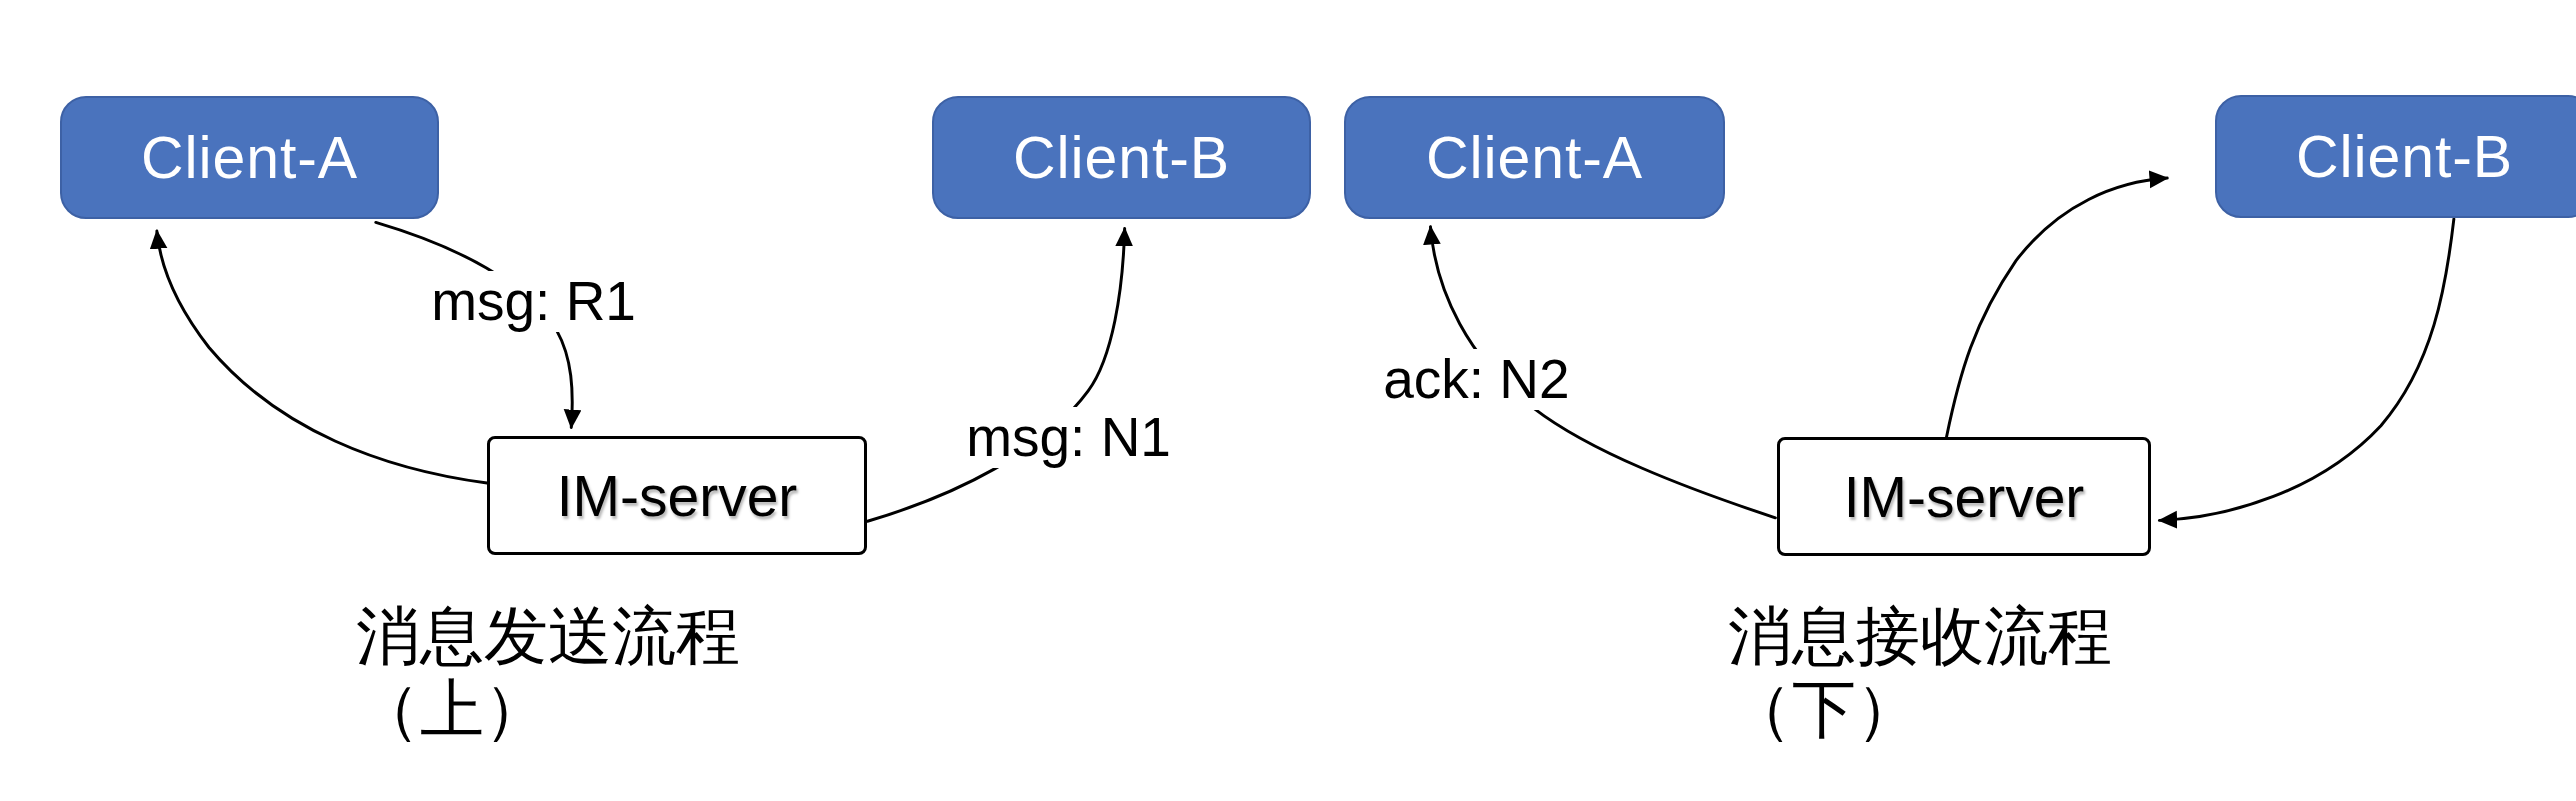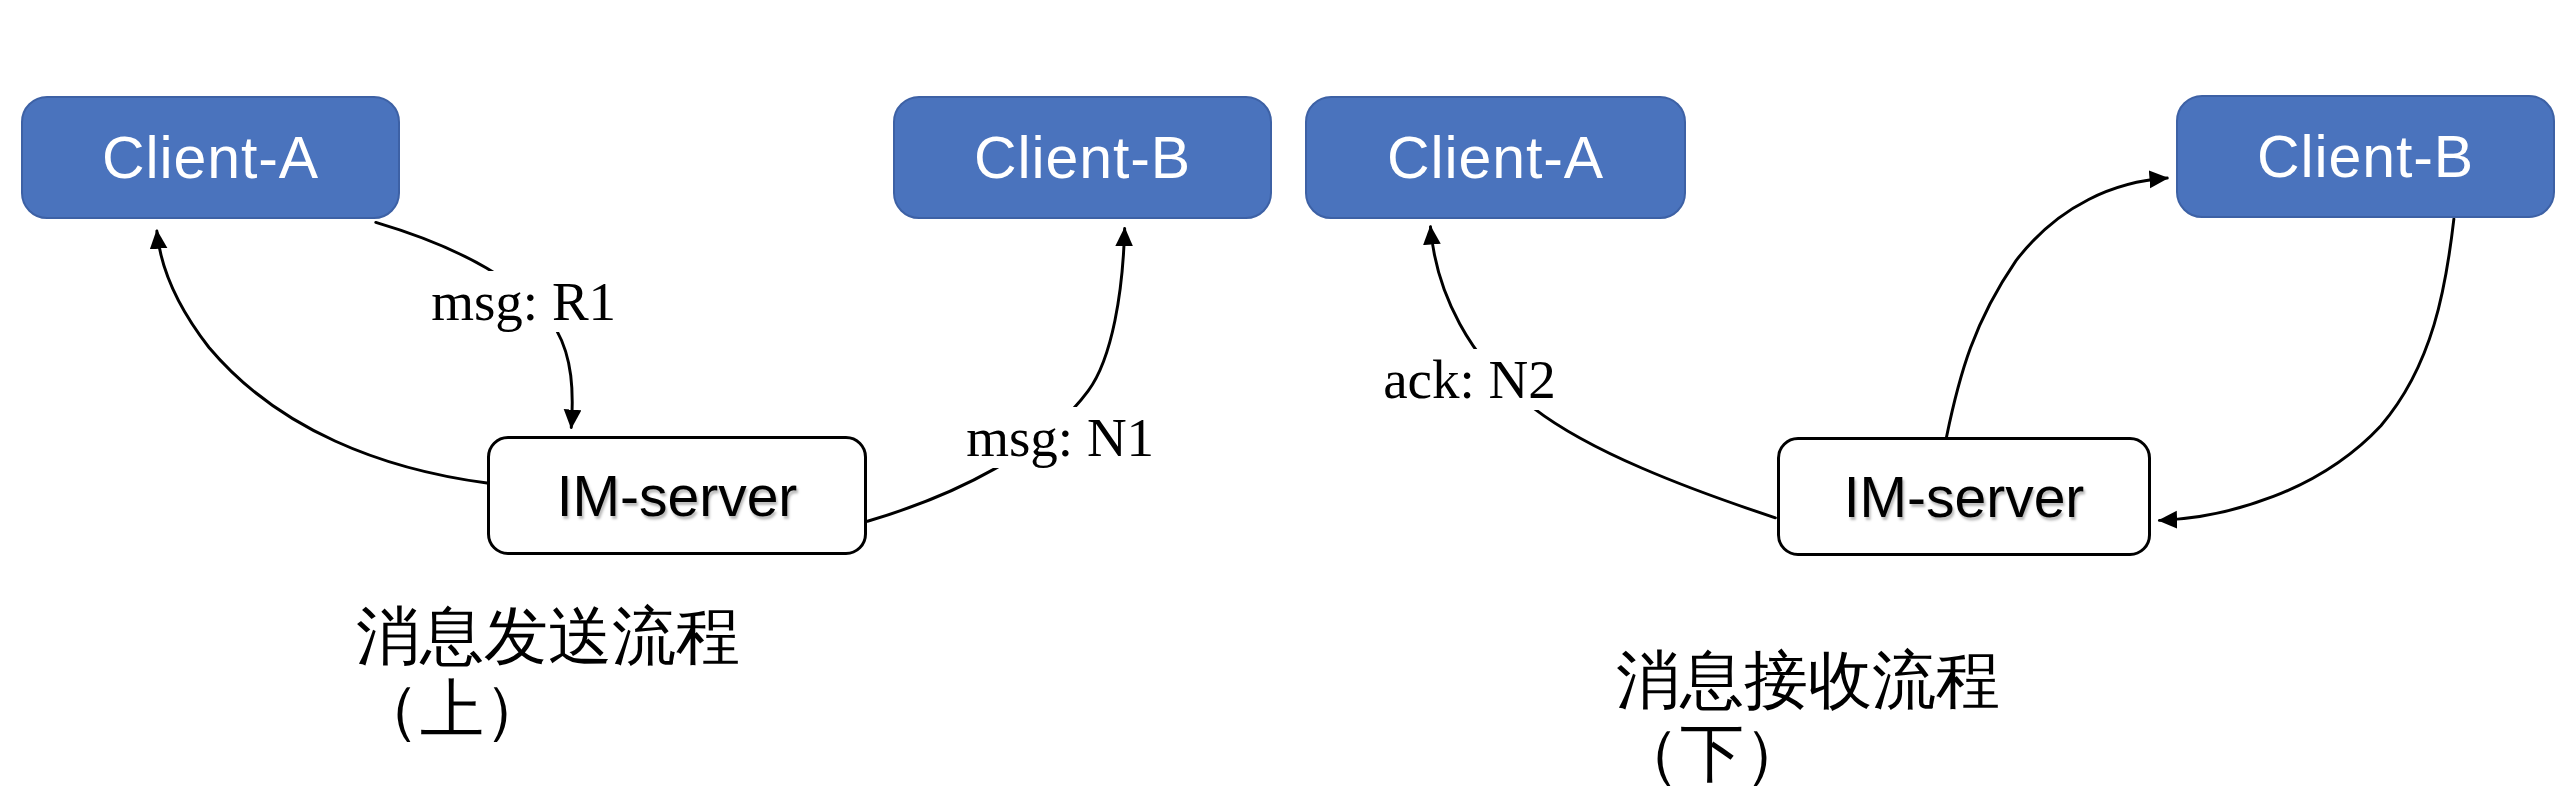--- a/index.html
+++ b/index.html
@@ -39,48 +39,48 @@
     height: 123px;
     background: var(--node-fill, #4A73BD);
     border: 2.6px solid var(--node-border, #3D61A5);
     border-radius: 26px;
     color: var(--node-text, #ffffff);
     font-size: 59px;
     display: flex;
     align-items: center;
     justify-content: center;
     letter-spacing: 0.9px;
+    margin-left: 39px;
   }
 
   
   .server-box {
     position: absolute;
     width: 380px;
     height: 119px;
     background: var(--server-fill, #ffffff);
     border: 3.5px solid var(--line, #000000);
-    border-radius: 21px;
+    border-radius: 8px;
     color: var(--text, #000000);
     font-size: 57px;
     display: flex;
     align-items: center;
     justify-content: center;
     text-shadow: 1.7px 2.6px 2.6px rgba(0,0,0,0.28);
   }
 
   
   .edge-label {
     position: absolute;
     background: #ffffff;
     color: var(--text, #000000);
     font-size: 55px;
     line-height: 1.05;
     padding: 1.7px 5.2px;
     white-space: nowrap;
-    font-family: Liberation Serif, serif;
   }
 
   
   .caption {
     position: absolute;
     width: 608px;
     color: var(--text, #000000);
     font-size: 64px;
     line-height: 1.14;
     text-align: left;
@@ -121,19 +121,19 @@
   <div class="server-box" style="left:487px; top:436px;">IM-server</div>
 
   <div class="client-box" style="left:1305px; top:96px; width:381px;">Client-A</div>
   <div class="client-box" style="left:2176px; top:95px;">Client-B</div>
   <div class="server-box" style="left:1777px; top:437px; width:374px;">IM-server</div>
 
   <div class="caption" style="left:356px; top:600px;">
     <div>消息发送流程</div>
     <div>（上）</div>
   </div>
-  <div class="caption" style="left:1616px; top:600px;margin-top:44px;">
+  <div class="caption" style="left:1728px; top:600px;">
     <div>消息接收流程</div>
     <div>（下）</div>
   </div>
 
 </div>
 
 
 </body></html>

